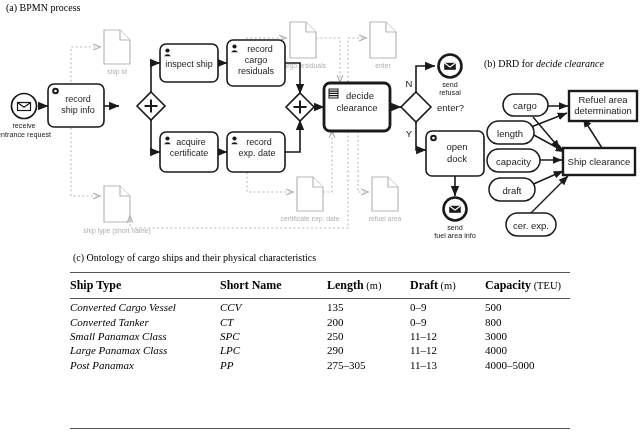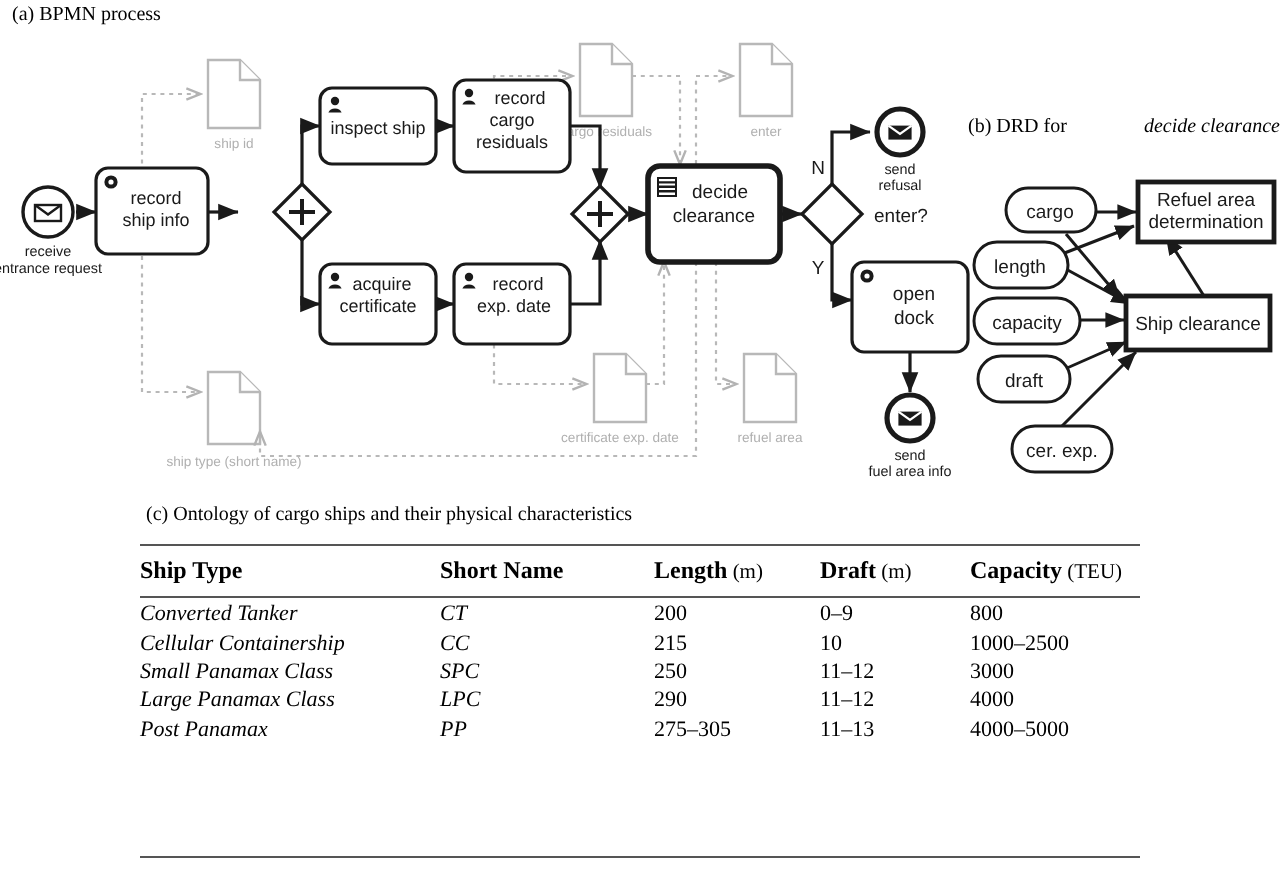--- a/index.html
+++ b/index.html
@@ -1,20 +1,20 @@
 <!DOCTYPE html>
 <html><head>
 <meta charset="utf-8">
 <style>
   html,body{margin:0;padding:0;background:#fff;}
   body{width:640px;height:437px;position:relative;overflow:hidden;
        font-family:"Liberation Sans",sans-serif;color:#000;}
   #fig{position:absolute;left:0;top:0;width:640px;height:437px;}
   .cap{position:absolute;font-family:"Liberation Serif",serif;font-size:10px;color:#000;white-space:nowrap;}
-  .cap i{font-style:italic;margin-left:36px;}
+  .cap i{font-style:italic;}
   
   #tablewrap{position:absolute;left:70px;top:272px;width:500px;}
   table{border-collapse:collapse;width:100%;font-family:"Liberation Serif",serif;font-size:11px;}
   thead th{font-weight:bold;text-align:left;padding:6px 0 7px 0;font-size:12px;white-space:nowrap;margin-top:12px;}
   thead th span.unit{font-weight:normal;font-size:10.5px;}
   tbody td{padding:1.2px 0;font-size:11px;white-space:nowrap;}
   tbody td.name{font-style:italic;}
   tbody td.shortname{font-style:italic;}
   .rule-top{position:absolute;left:70px;top:272px;width:500px;height:1.4px;background:#555;}
   .rule-mid{position:absolute;left:70px;top:298px;width:500px;height:1.4px;background:#555;}
@@ -302,34 +302,34 @@
       <tr>
         <th><span>Ship Type</span><span class="unit"></span></th>
         <th><span>Short Name</span><span class="unit"></span></th>
         <th><span>Length</span><span class="unit"> (m)</span></th>
         <th><span>Draft</span><span class="unit"> (m)</span></th>
         <th><span>Capacity</span><span class="unit"> (TEU)</span></th>
       </tr>
     </thead>
     <tbody id="tbody">
         <tr>
+          <td class="name">Converted Cargo Vessel</td>
+          <td class="shortname">CCV</td>
+          <td>135</td>
+          <td>0–9</td>
+          <td>500</td>
+        </tr>
+        <tr>
           <td class="name">Converted Tanker</td>
           <td class="shortname">CT</td>
           <td>200</td>
           <td>0–9</td>
           <td>800</td>
         </tr>
         <tr>
-          <td class="name">Cellular Containership</td>
-          <td class="shortname">CC</td>
-          <td>215</td>
-          <td>10</td>
-          <td>1000–2500</td>
-        </tr>
-        <tr>
           <td class="name">Small Panamax Class</td>
           <td class="shortname">SPC</td>
           <td>250</td>
           <td>11–12</td>
           <td>3000</td>
         </tr>
         <tr>
           <td class="name">Large Panamax Class</td>
           <td class="shortname">LPC</td>
           <td>290</td>

